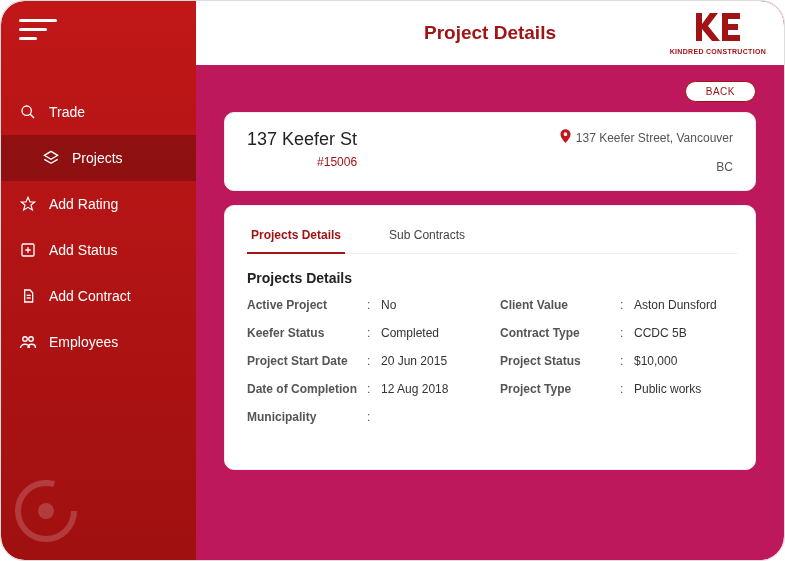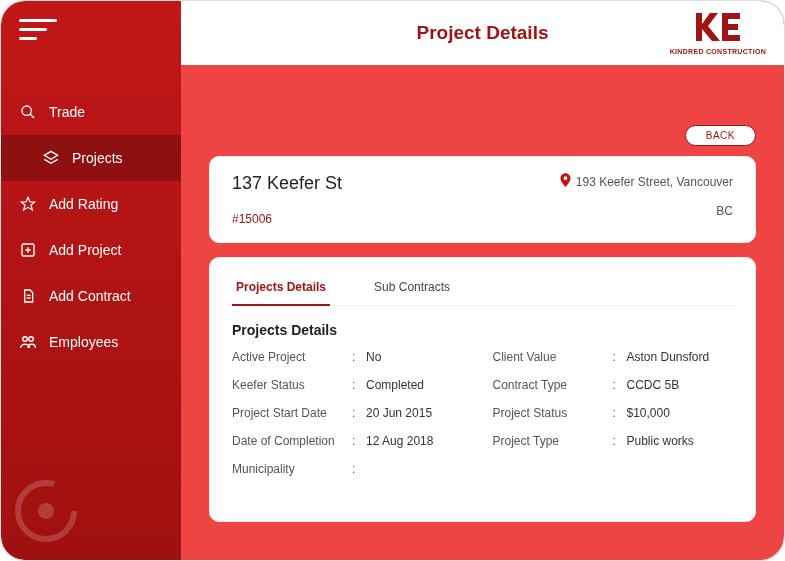--- a/index.html
+++ b/index.html
@@ -11,21 +11,21 @@
       overflow: hidden;
       border-radius: 24px;
       border: 1px solid #ddd;
     }
     .app {
       display: flex;
       width: 100%;
       height: 100%;
     }
     .sidebar {
-      width: 180px;
+      width: 195px;
       background: linear-gradient(180deg, #c11718 0%, #a01010 100%);
       border-top-left-radius: 24px;
       border-bottom-left-radius: 24px;
       padding-top: 18px;
       display: flex;
       flex-direction: column;
       position: relative;
     }
     .hamburger {
       margin-left: 18px;
@@ -56,27 +56,26 @@
       flex-shrink: 0;
     }
     .watermark {
       position: absolute;
       bottom: 10px;
       left: 10px;
       opacity: 0.18;
     }
     .main {
       flex: 1;
-      background: #ef4444;
+      background: #be185d;
       border-top-right-radius: 24px;
       border-bottom-right-radius: 24px;
       display: flex;
       flex-direction: column;
       overflow: hidden;
-      gap: 44px;
     }
     .topbar {
       background: #fff;
       height: 64px;
       display: flex;
       align-items: center;
       justify-content: center;
       position: relative;
       border-top-right-radius: 24px;
     }
@@ -132,21 +131,22 @@
       align-items: flex-start;
     }
     .proj-name {
       font-size: 18px;
       font-weight: 400;
       color: #222;
     }
     .proj-id {
       color: #a01416;
       font-size: 12px;
-      margin-top: 18px;
+      margin-top: 5px;
+      text-align: right;
     }
     .proj-addr {
       text-align: right;
       font-size: 12px;
       color: #555;
     }
     .proj-addr .line1 {
       display: flex;
       align-items: center;
       justify-content: flex-end;
@@ -190,20 +190,21 @@
     }
     .detail {
       display: flex;
       font-size: 12px;
       color: #555;
       align-items: baseline;
     }
     .detail .label {
       width: 120px;
       flex-shrink: 0;
+      font-weight: bold;
     }
     .detail .colon {
       width: 14px;
       flex-shrink: 0;
     }
     .detail .value {
       color: #333;
     }
     .details-card { min-height: 265px; }
   </style>
@@ -247,21 +248,21 @@
         <span>Add Rating</span>
       </div>
       <div class="nav-item">
         <span class="icon">
           <svg width="16" height="16" viewBox="0 0 24 24" fill="none" stroke="#fff" stroke-width="2">
               <rect x="3" y="3" width="18" height="18" rx="2"></rect>
               <line x1="12" y1="8" x2="12" y2="16"></line>
               <line x1="8" y1="12" x2="16" y2="12"></line>
             </svg>
         </span>
-        <span>Add Project</span>
+        <span>Add Status</span>
       </div>
       <div class="nav-item">
         <span class="icon">
           <svg width="16" height="16" viewBox="0 0 24 24" fill="none" stroke="#fff" stroke-width="2">
               <path d="M7 3h8l4 4v14H7z"></path>
               <line x1="10" y1="11" x2="16" y2="11"></line>
               <line x1="10" y1="15" x2="16" y2="15"></line>
             </svg>
         </span>
         <span>Add Contract</span>
@@ -309,21 +310,21 @@
             <div class="proj-name">137 Keefer St</div>
             <div class="proj-id">#15006</div>
           </div>
           <div class="proj-addr">
             <div class="line1">
               <span class="pin">
                 <svg width="11" height="14" viewBox="0 0 24 30" fill="#c11718">
                     <path d="M12 0C6 0 1 5 1 11c0 8 11 19 11 19s11-11 11-19C23 5 18 0 12 0zm0 15a4 4 0 110-8 4 4 0 010 8z"></path>
                   </svg>
               </span>
-              <span>193 Keefer Street, Vancouver</span>
+              <span>137 Keefer Street, Vancouver</span>
             </div>
             <div class="line2">BC</div>
           </div>
         </div>
       </div>
 
       <div class="card details-card">
         <div class="tabs">
           <div class="tab active">Projects Details</div>
           <div class="tab">Sub Contracts</div>

